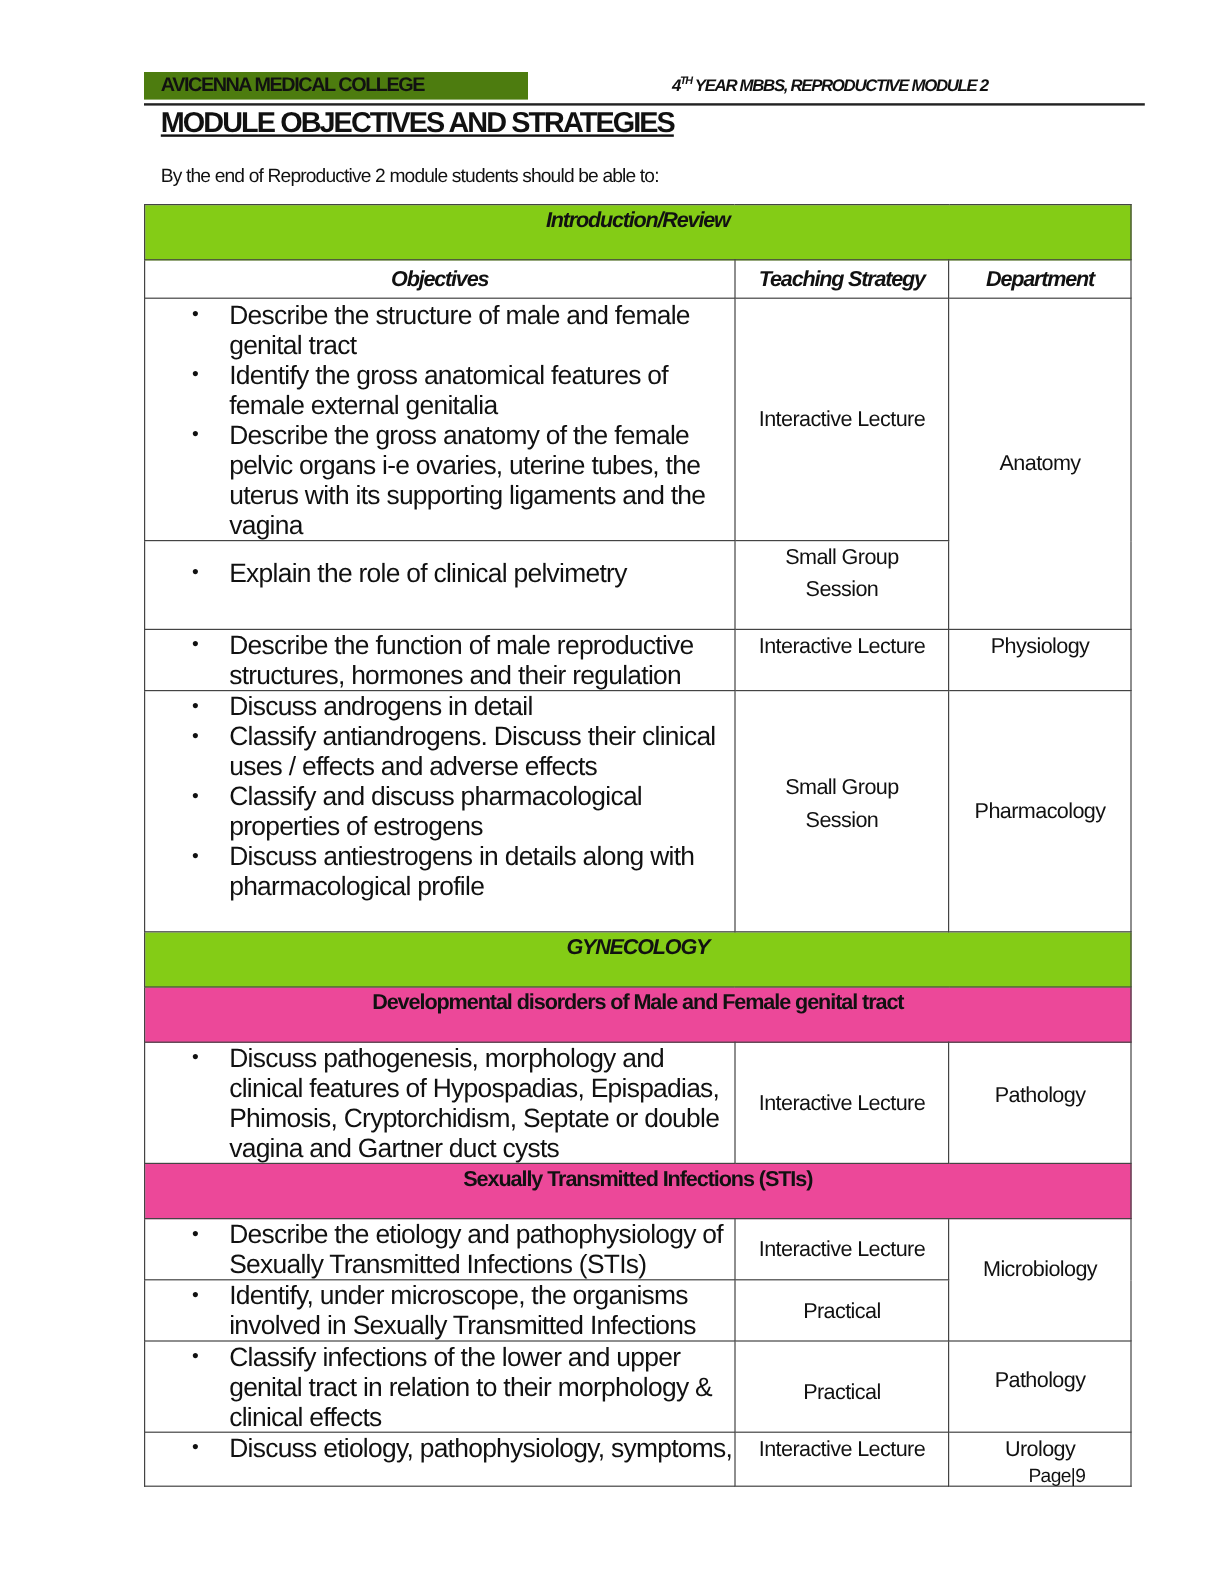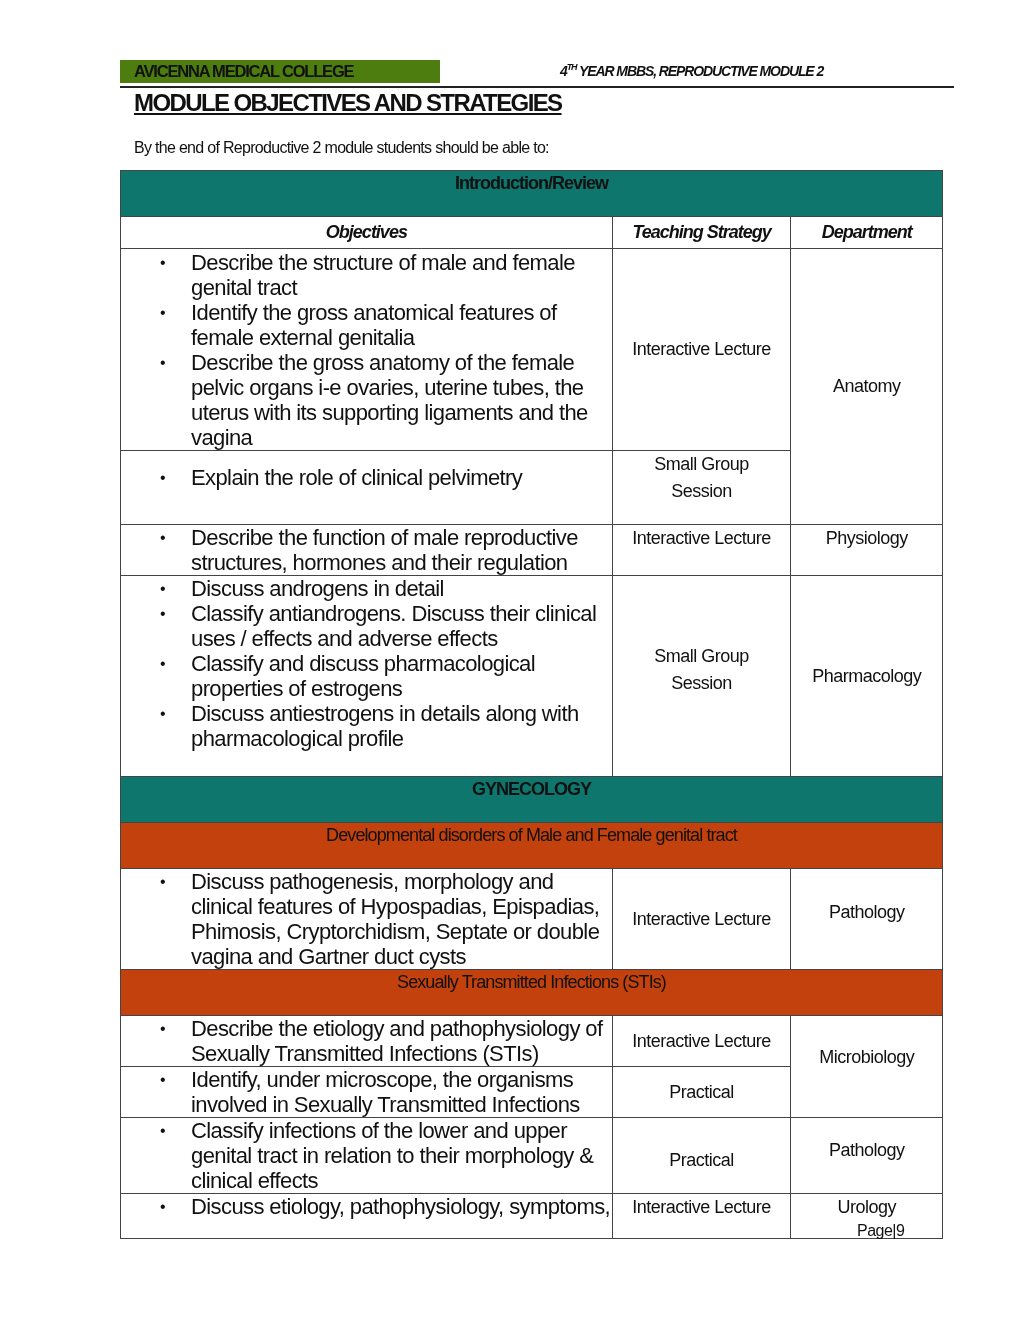--- a/index.html
+++ b/index.html
@@ -12,24 +12,24 @@
                  font-size: 14px; letter-spacing: -1.1px; }
     .hdr-right sup { font-size: 9px; }
     .hdr-rule { position: absolute; left: 120px; top: 86px; width: 834px; height: 1.5px; background: #222; }
     .page-title { position: absolute; left: 134px; top: 89px; font-weight: bold; font-size: 24px;
                   letter-spacing: -1.6px; text-decoration: underline; }
     .intro { position: absolute; left: 134px; top: 139px; font-size: 16px; letter-spacing: -0.7px; }
     table.obj { position: absolute; left: 120px; top: 170px; width: 823px; border-collapse: collapse;
                 table-layout: fixed; font-size: 18px; }
     table.obj td, table.obj th { border: 1px solid #444; padding: 0; vertical-align: top; }
     .c1 { width: 490px; } .c2 { width: 178px; } .c3 { width: 151px; }
-    .section-pink { background: #0f766e; height: 45px; text-align: center; font-weight: bold;
-                    font-size: 18px; letter-spacing: -1px; }
+    .section-pink { background: #84cc16; height: 45px; text-align: center; font-weight: bold;
+                    font-size: 18px; letter-spacing: -1px; font-style: italic; }
     .section-pink span, .section-gray span { display: inline-block; padding-top: 2px; }
-    .section-gray { background: #c2410c; height: 45px; text-align: center; font-weight: normal;
+    .section-gray { background: #ec4899; height: 45px; text-align: center; font-weight: bold;
                     font-size: 18px; letter-spacing: -0.9px; }
     .col-head { font-weight: bold; font-style: italic; text-align: center; font-size: 18px;
                 letter-spacing: -1px; height: 31px; vertical-align: middle !important; }
     ul.objs { margin: 0; padding: 0 0 0 70px; list-style: none; }
     ul.objs li { position: relative; line-height: 25px; font-size: 22px; letter-spacing: -0.6px; }
     ul.objs li::before { content: "\2022"; position: absolute; left: -31px; top: 0; font-size: 16px; }
     .cell-center { text-align: center; vertical-align: middle !important; font-size: 18px;
                    letter-spacing: -0.5px; line-height: 27px; }
     .footer { position: absolute; left: 857px; top: 1222px; font-size: 16px; letter-spacing: -0.5px; }
   </style>

